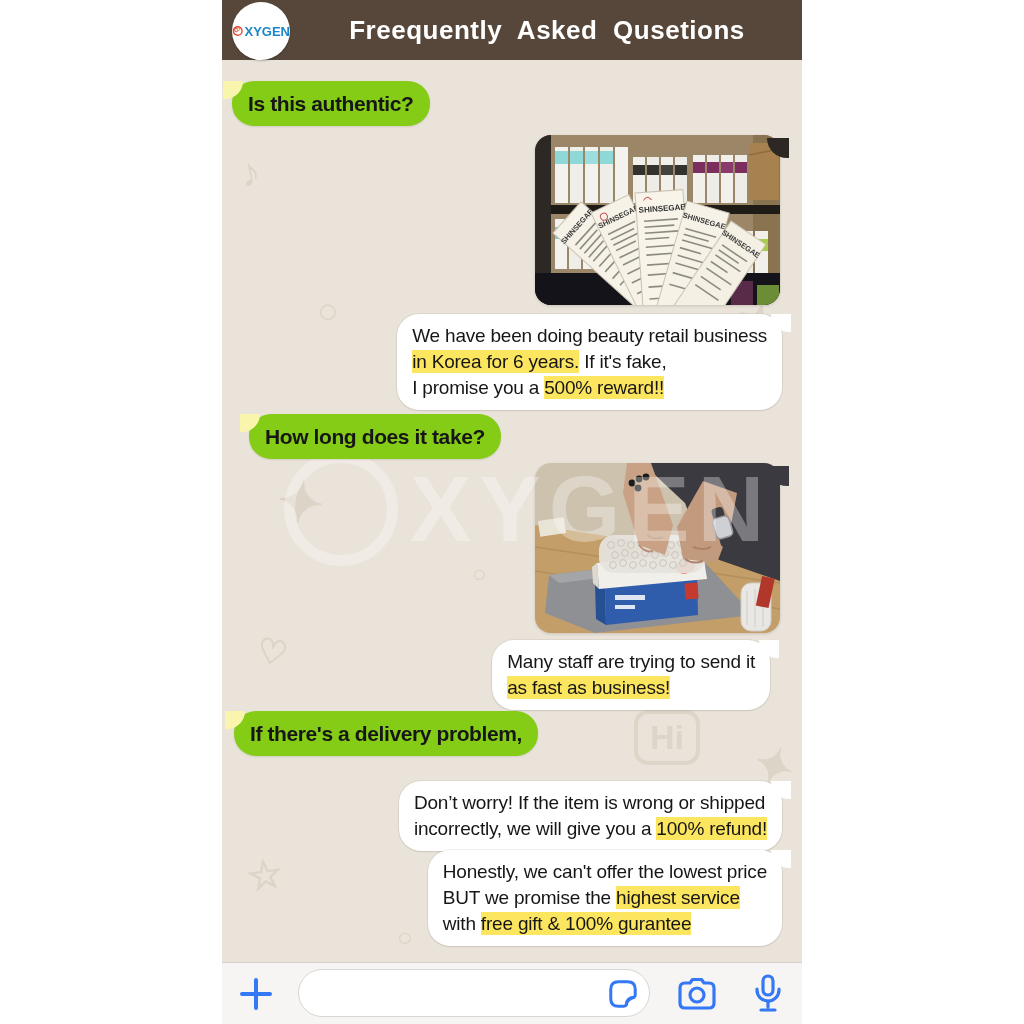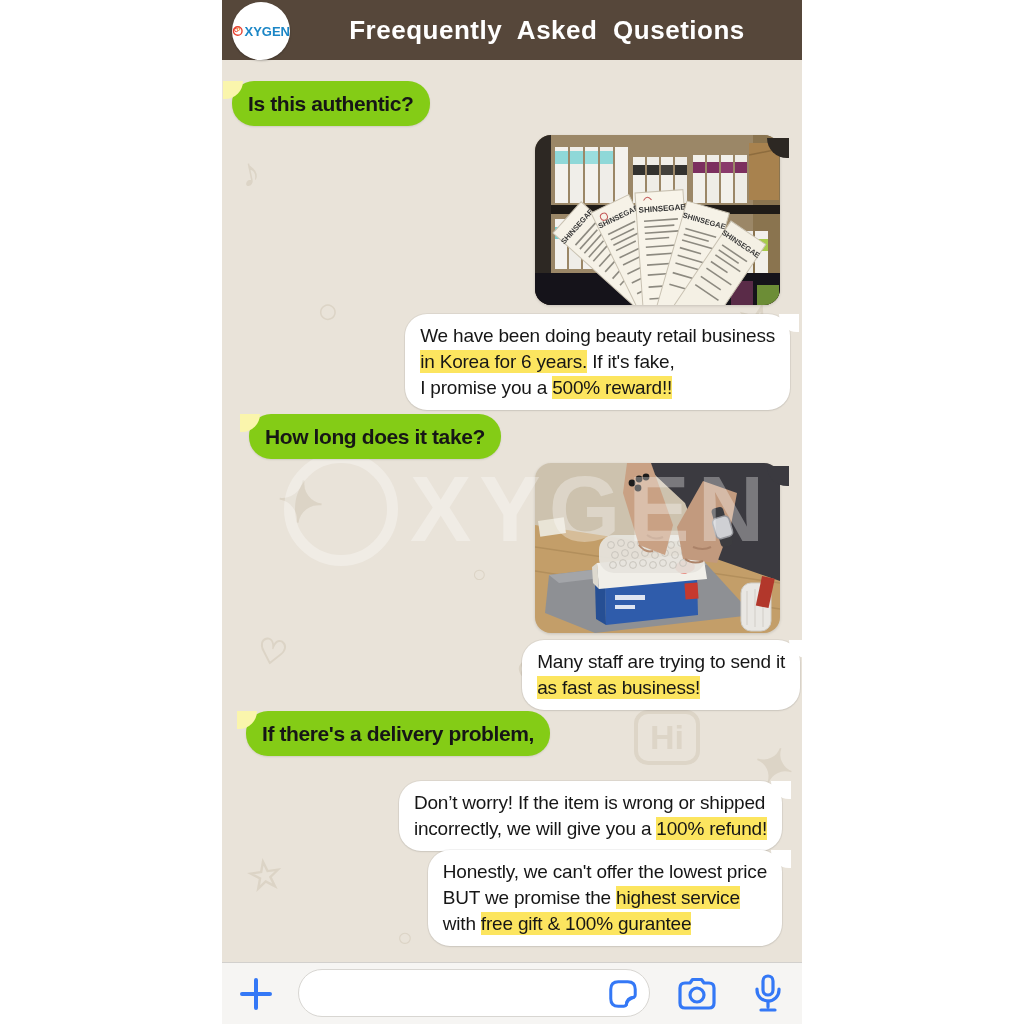--- a/index.html
+++ b/index.html
@@ -31,23 +31,23 @@
     padding:9px 16px;box-shadow:0 1px 2px rgba(0,0,0,0.10);}
   .question::after{content:"";position:absolute;left:-9px;top:0;width:20px;height:18px;background:#faf5ac;border-radius:0 0 22px 0;}
   .answer{background:#ffffff;font-size:19px;font-weight:500;letter-spacing:-0.2px;line-height:26px;
     padding:9px 15px;box-shadow:0 0 0 1px rgba(0,0,0,0.05),0 1px 2px rgba(0,0,0,0.08);}
   .answer::after{content:"";position:absolute;right:-9px;top:0;width:20px;height:18px;background:#ffffff;border-radius:0 0 0 22px;}
   .line{white-space:nowrap;}
   .hl{background:#fce55f;padding:1px 0;}
 
   #msg-q1{left:10px;top:81px;}
   #msg-q2{left:27px;top:414px;}
-  #msg-q3{left:24px;top:711px;}
-  #msg-a1{right:12px;top:314px;}
-  #msg-a2{right:2px;top:640px;}
+  #msg-q3{left:12px;top:711px;}
+  #msg-a1{right:20px;top:314px;}
+  #msg-a2{right:32px;top:640px;}
   #msg-a3{right:20px;top:781px;}
   #msg-a4{right:20px;top:850px;}
 
   
   .photo{position:absolute;z-index:10;width:245px;height:170px;}
   .photo .frame{width:245px;height:170px;border-radius:16px;overflow:hidden;box-shadow:0 1px 3px rgba(0,0,0,0.15);}
   .photo .tail{position:absolute;top:3px;right:-9px;width:22px;height:20px;border-radius:0 0 0 22px;}
   #msg-img1{right:22px;top:135px;}
   #msg-img1 .tail{background:#2d2823;}
   #msg-img2{right:22px;top:463px;}

